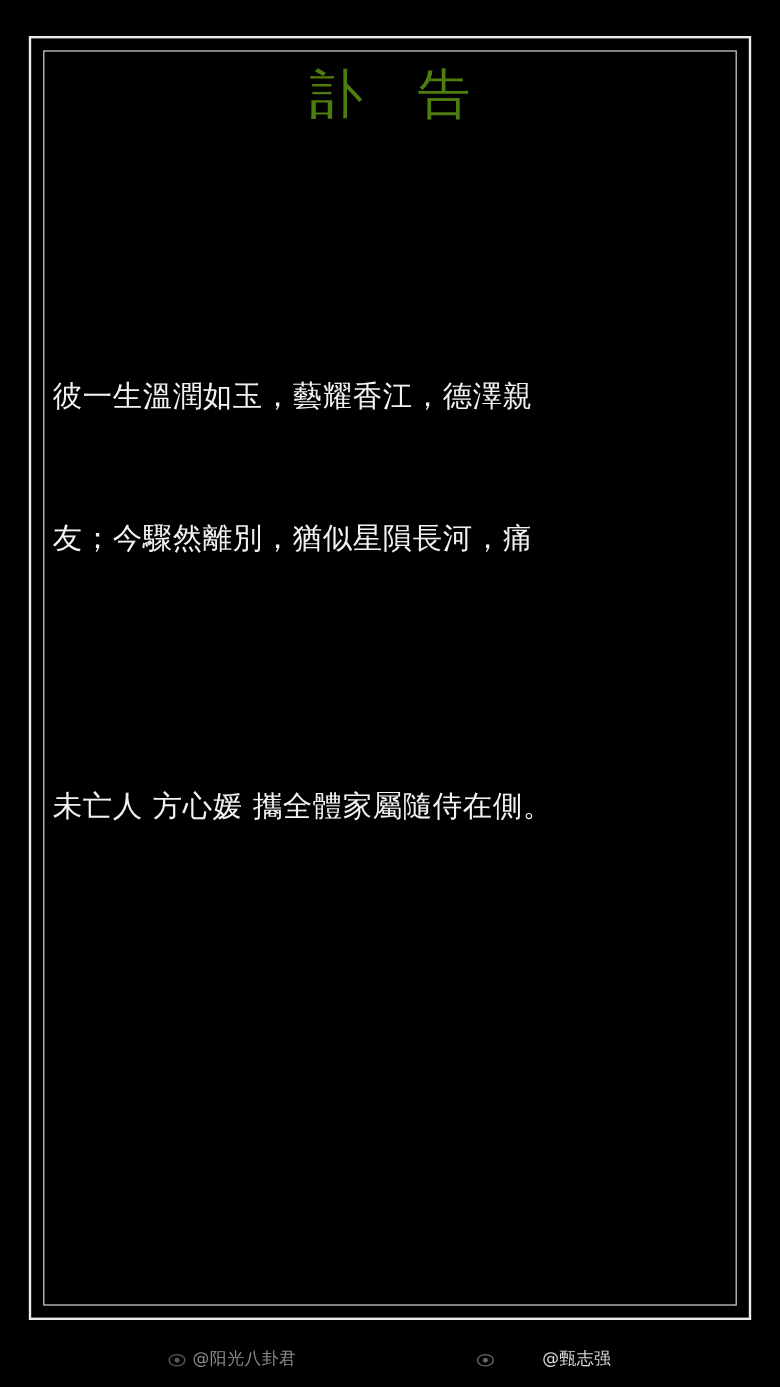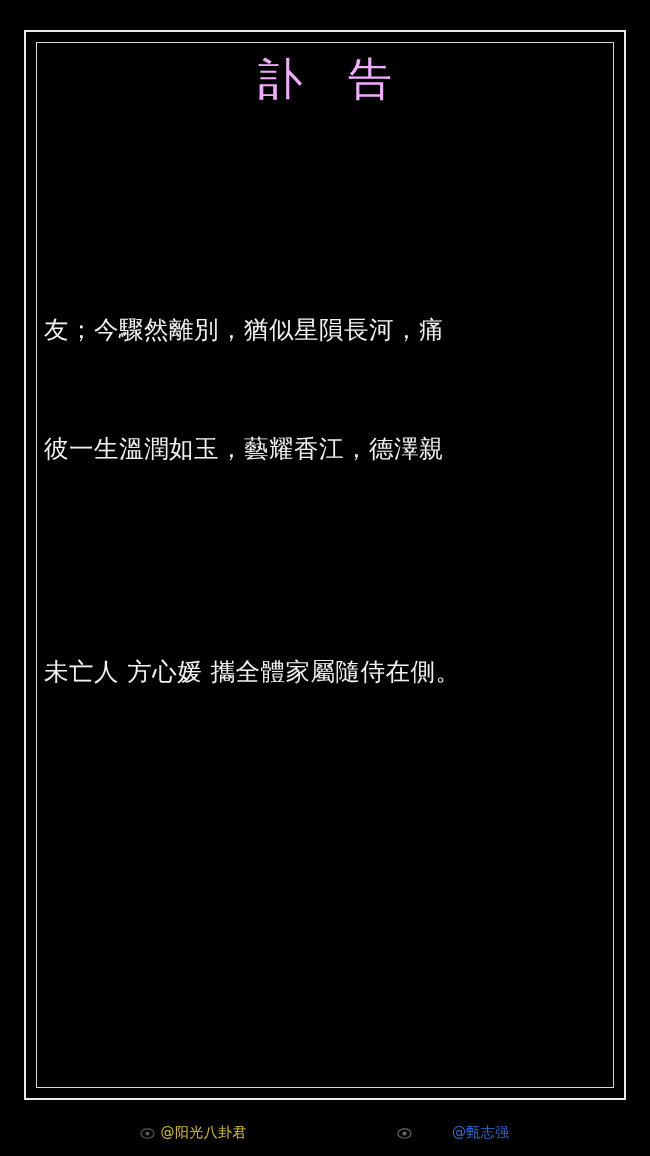--- a/index.html
+++ b/index.html
@@ -51,21 +51,21 @@
   }
 
   .title {
     text-align: center;
     font-size: 44px;
     letter-spacing: 16px;
     font-weight: 400;
     margin: 0 0 18px 0;
     padding-left: 16px;
     line-height: 1.4;
-    color: #f0abfc;
+    color: #4d7c0f;
     font-family: "DejaVu Serif", "Liberation Serif", serif;
   }
 
   .body-text {
     font-size: 24.5px;
     line-height: 1.62;
     letter-spacing: 0.5px;
     color: #f2f2f2;
     font-family: "DejaVu Serif", "Liberation Serif", serif;
   }
@@ -89,34 +89,34 @@
     display: flex;
     align-items: center;
     justify-content: center;
     gap: 150px;
     font-family: "DejaVu Sans", "Liberation Sans", sans-serif;
   }
   .wm {
     display: flex;
     align-items: center;
     gap: 5px;
-    color: #fde047;
+    color: #a3a3a3;
     font-size: 14px;
     letter-spacing: 0.4px;
     opacity: 0.85;
   }
   .wm-eye {
     width: 15px;
     height: 15px;
     display: inline-block;
     position: relative;
   }
   .wm-eye svg { display: block; }
   .wm-right {
-    color: #3b82f6;
+    color: #ffffff;
     gap: 40px;
   }
 </style>
 </head>
 <body>
 
 <div class="page">
 
   <div class="frame-outer">
     <div class="frame-inner"></div>
@@ -125,22 +125,22 @@
   <div class="content">
 
     <h1 class="title">訃 告</h1>
 
     <div class="body-text">
 
       <p class="para">
       </p>
 
       <p class="para">
+        <span class="line">彼一生溫潤如玉，藝耀香江，德澤親</span>
         <span class="line">友；今驟然離別，猶似星隕長河，痛</span>
-        <span class="line">彼一生溫潤如玉，藝耀香江，德澤親</span>
       </p>
 
       <p class="para">
         <span class="line">未亡人 方心媛 攜全體家屬隨侍在側。</span>
         
         
       </p>
 
     </div>
   </div>

